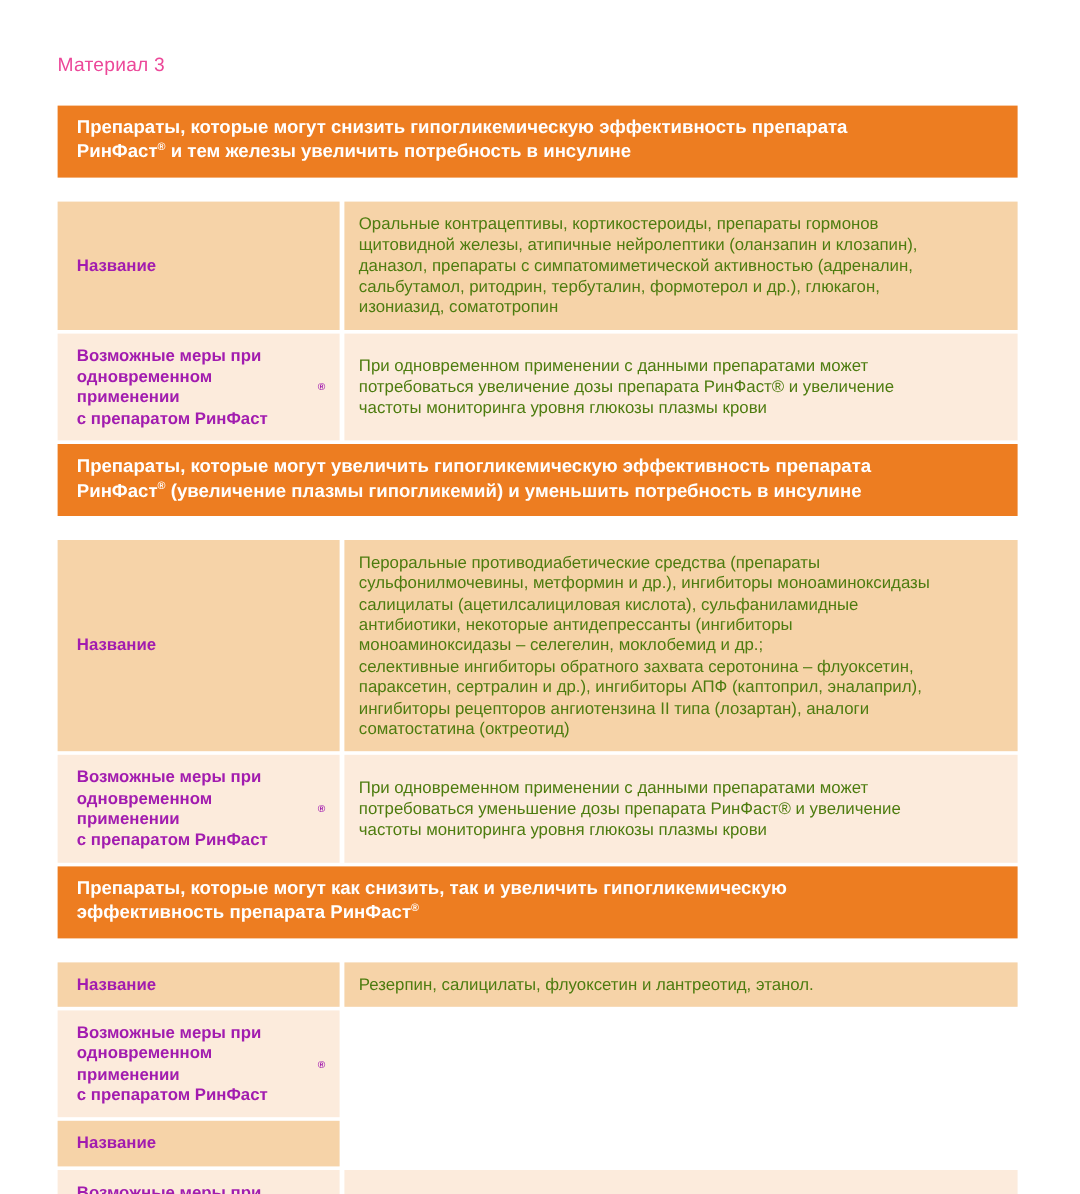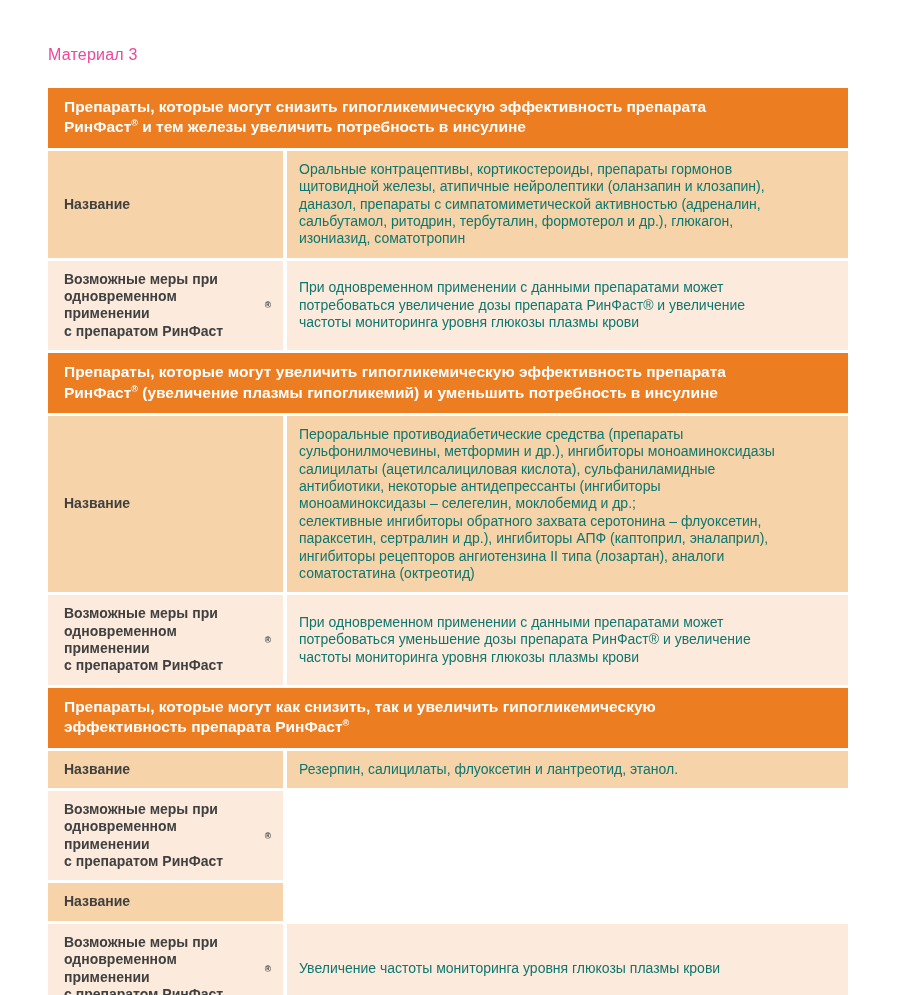--- a/index.html
+++ b/index.html
@@ -19,44 +19,44 @@
     letter-spacing: 0.2px;
   }
   .section { margin: 0; }
   .section-header {
     background: var(--header-bg, #ED7D21);
     color: var(--header-fg, #ffffff);
     font-weight: bold;
     font-size: 15.5px;
     line-height: 1.32;
     padding: 9px 16px 10px 16px;
-    margin-bottom: 3px;
+    margin-bottom: 20px;
     white-space: pre-line;
   }
   .section-header sup { font-size: 9px; line-height: 0; }
   .row {
     display: grid;
     grid-template-columns: 235px 1fr;
     gap: 4px;
     margin-bottom: 3px;
   }
   .cell {
     display: flex;
     align-items: center;
     font-size: 14px;
     line-height: 1.24;
     white-space: pre-line;
   }
   .cell.label {
     font-weight: bold;
-    color: #404040;
+    color: #a21caf;
     padding: 10px 12px 10px 16px;
   }
   .cell.label sup { font-size: 8.5px; line-height: 0; }
-  .cell.value { padding: 10px 22px 10px 12px; color: #0f766e; }
+  .cell.value { padding: 10px 22px 10px 12px; color: #4d7c0f; }
   .row.name  .cell { background: var(--name-bg, #F6D3A8); }
   .row.meas  .cell { background: var(--meas-bg, #FCEBDC); }
 </style>
 </head>
 <body>
 
 <div class="page">
 
   <div class="doc-title">Материал 3</div>
 

